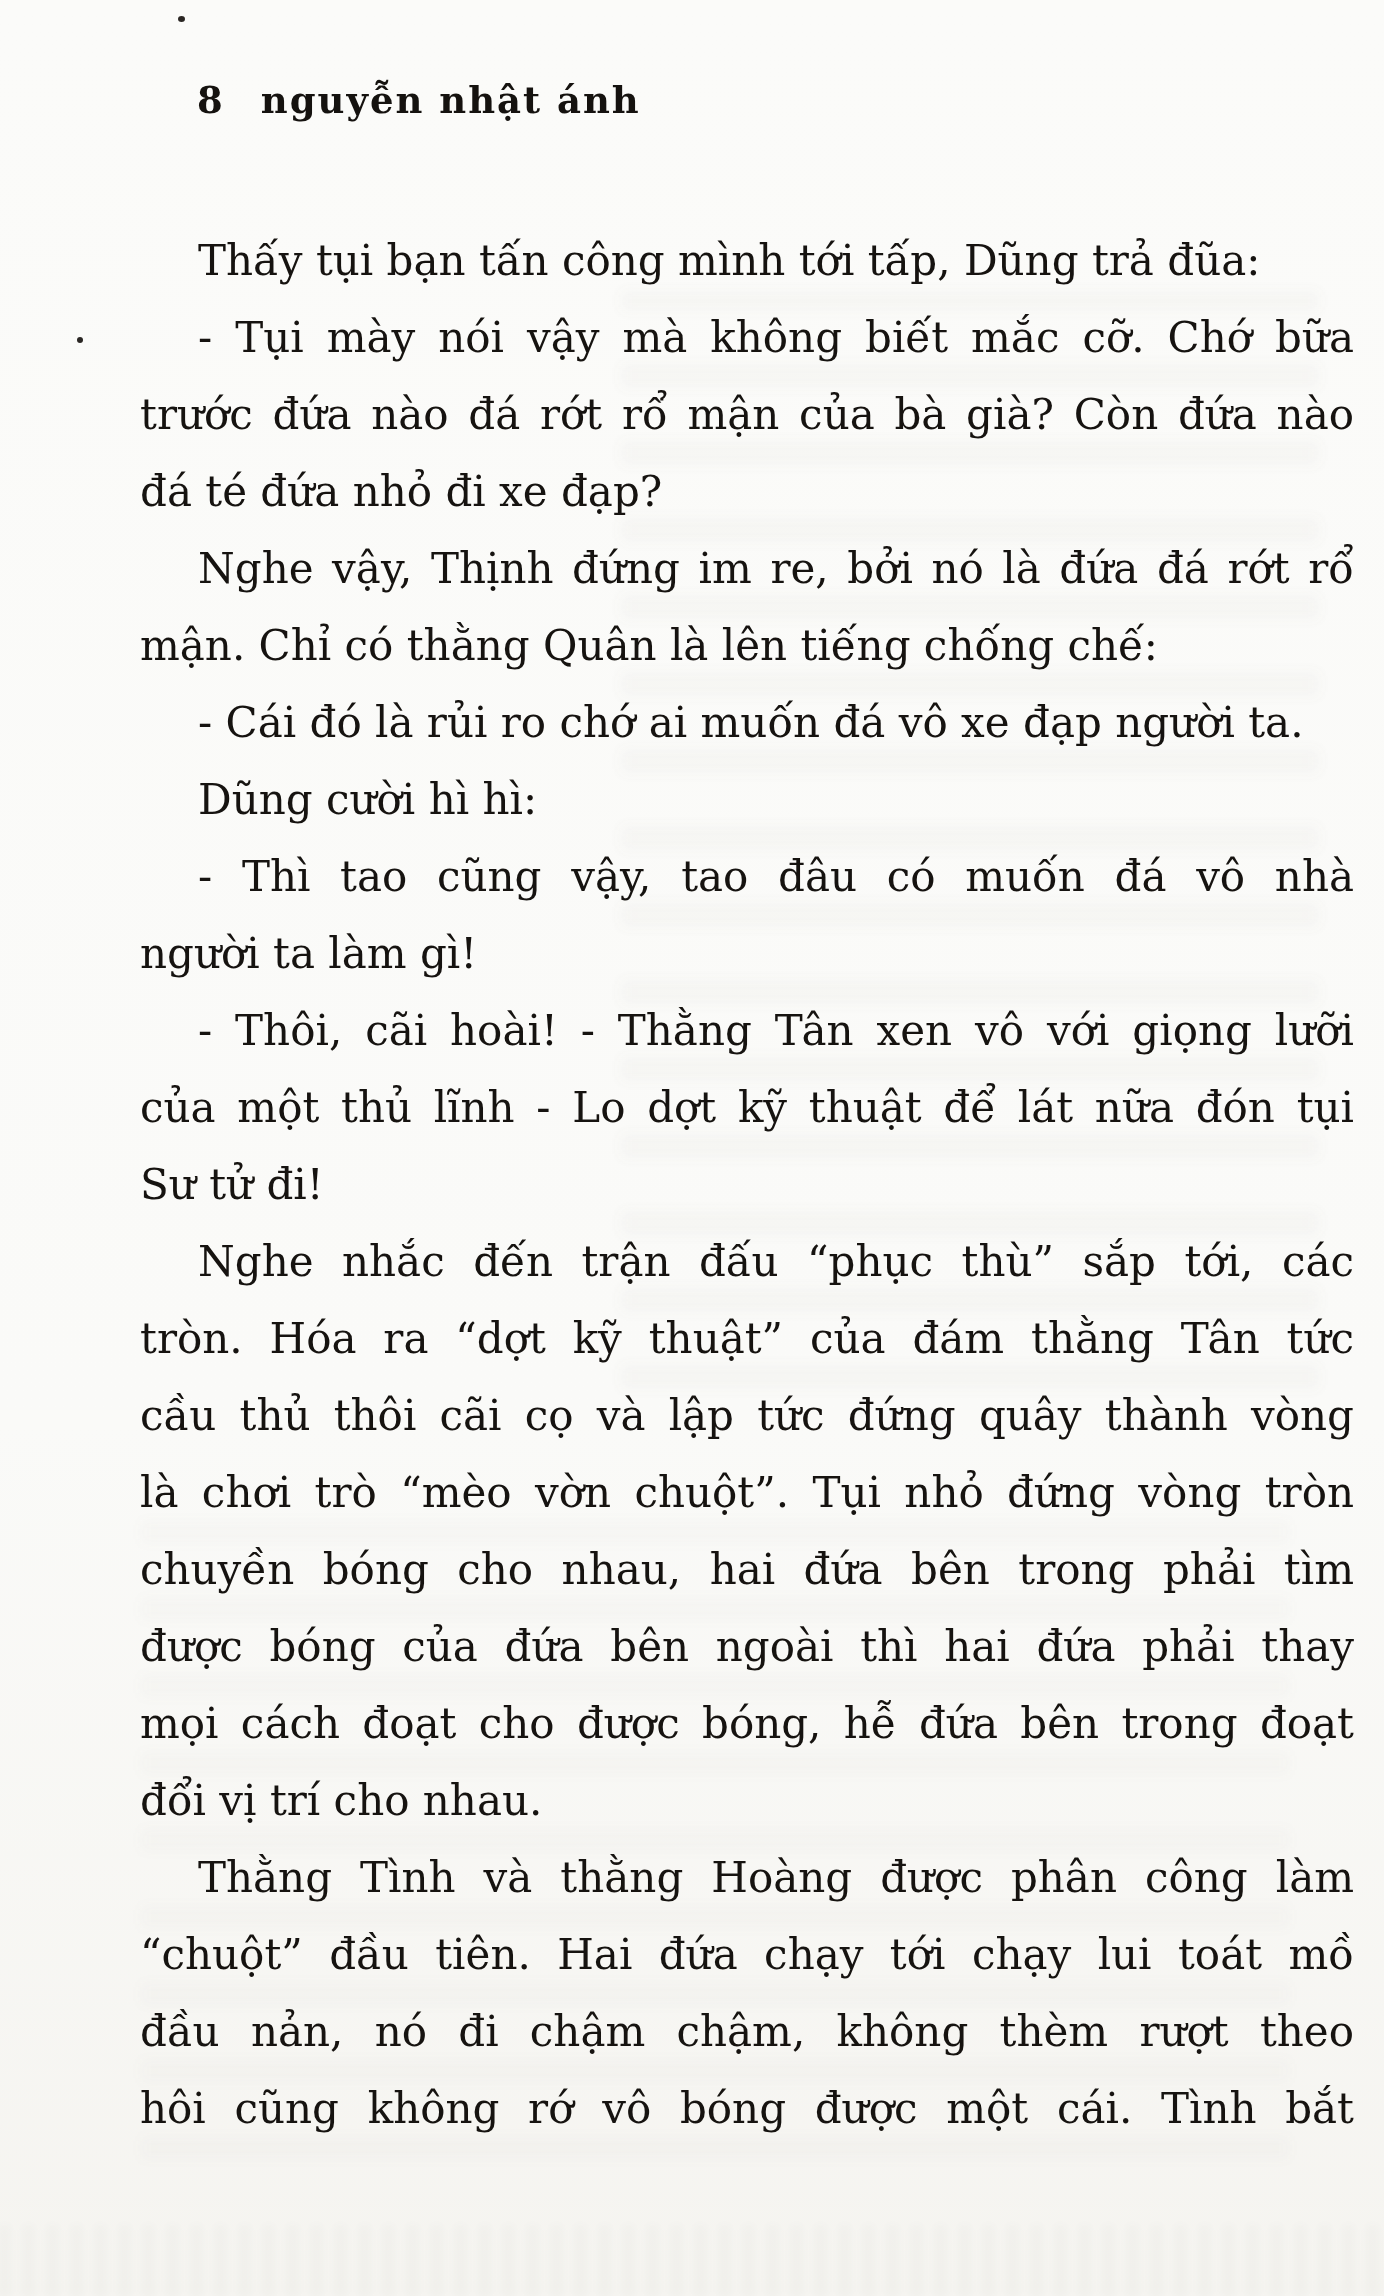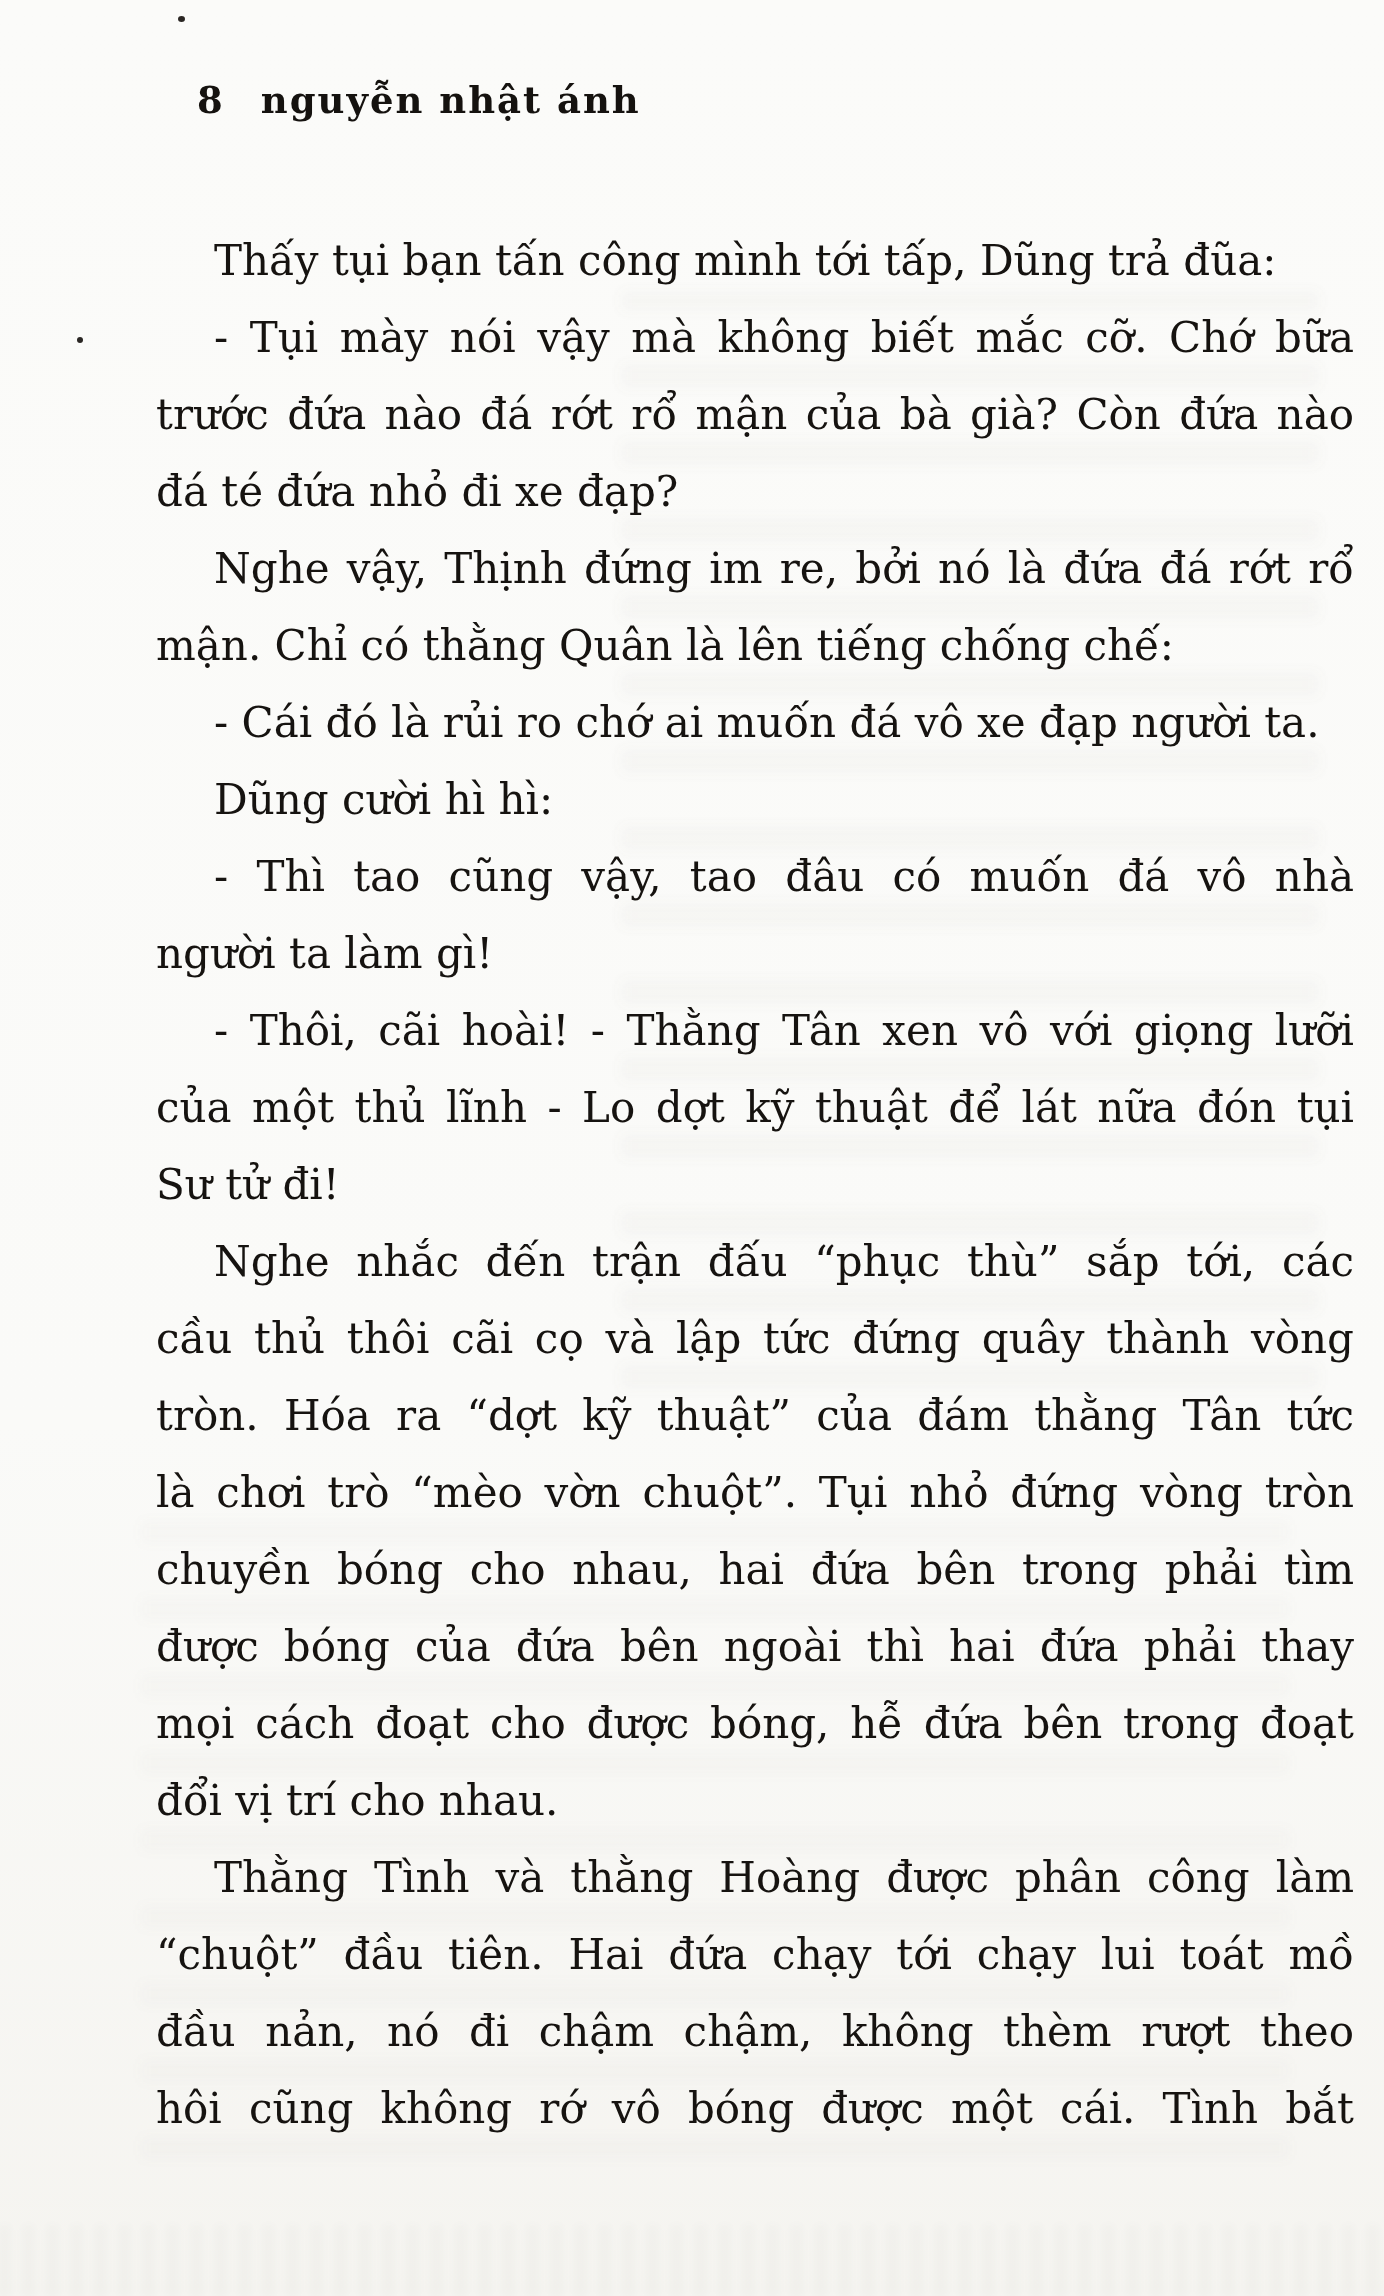--- a/index.html
+++ b/index.html
@@ -24,21 +24,21 @@
   }
   .running-header .author { letter-spacing: 2px; margin-left: 8px; }
   
   .text-block {
     position: absolute; left: 140px; top: 222px; width: 1214px;
     font-size: 42px; line-height: 77px; color: #161310;
   }
   .line {
     white-space: nowrap-disabled; 
     text-align: justify; text-align-last: justify;
-    height: 77px; overflow: visible; margin-left: 16px;
+    height: 77px; overflow: visible;
   }
   .line.first { padding-left: 58px; }
   .line.last { text-align-last: left; }
   
   .dot-artifact {
     position: absolute; background: #2a2623; border-radius: 50%;
   }
   .dot-a { left: 178px; top: 16px; width: 7px; height: 6px; }
   .dot-b { left: 77px; top: 337px; width: 6px; height: 6px; }
   
@@ -86,22 +86,22 @@
       <div class="line first">Nghe vậy, Thịnh đứng im re, bởi nó là đứa đá rớt rổ</div>
       <div class="line last">mận. Chỉ có thằng Quân là lên tiếng chống chế:</div>
       <div class="line first last">- Cái đó là rủi ro chớ ai muốn đá vô xe đạp người ta.</div>
       <div class="line first last">Dũng cười hì hì:</div>
       <div class="line first">- Thì tao cũng vậy, tao đâu có muốn đá vô nhà</div>
       <div class="line last">người ta làm gì!</div>
       <div class="line first">- Thôi, cãi hoài! - Thằng Tân xen vô với giọng lưỡi</div>
       <div class="line">của một thủ lĩnh - Lo dợt kỹ thuật để lát nữa đón tụi</div>
       <div class="line last">Sư tử đi!</div>
       <div class="line first">Nghe nhắc đến trận đấu “phục thù” sắp tới, các</div>
+      <div class="line">tròn. Hóa ra “dợt kỹ thuật” của đám thằng Tân tức</div>
       <div class="line">cầu thủ thôi cãi cọ và lập tức đứng quây thành vòng</div>
-      <div class="line">tròn. Hóa ra “dợt kỹ thuật” của đám thằng Tân tức</div>
       <div class="line">là chơi trò “mèo vờn chuột”. Tụi nhỏ đứng vòng tròn</div>
       <div class="line">chuyền bóng cho nhau, hai đứa bên trong phải tìm</div>
       <div class="line">được bóng của đứa bên ngoài thì hai đứa phải thay</div>
       <div class="line">mọi cách đoạt cho được bóng, hễ đứa bên trong đoạt</div>
       <div class="line last">đổi vị trí cho nhau.</div>
       <div class="line first">Thằng Tình và thằng Hoàng được phân công làm</div>
       <div class="line">“chuột” đầu tiên. Hai đứa chạy tới chạy lui toát mồ</div>
       <div class="line">đầu nản, nó đi chậm chậm, không thèm rượt theo</div>
       <div class="line">hôi cũng không rớ vô bóng được một cái. Tình bắt</div>
     </div>

